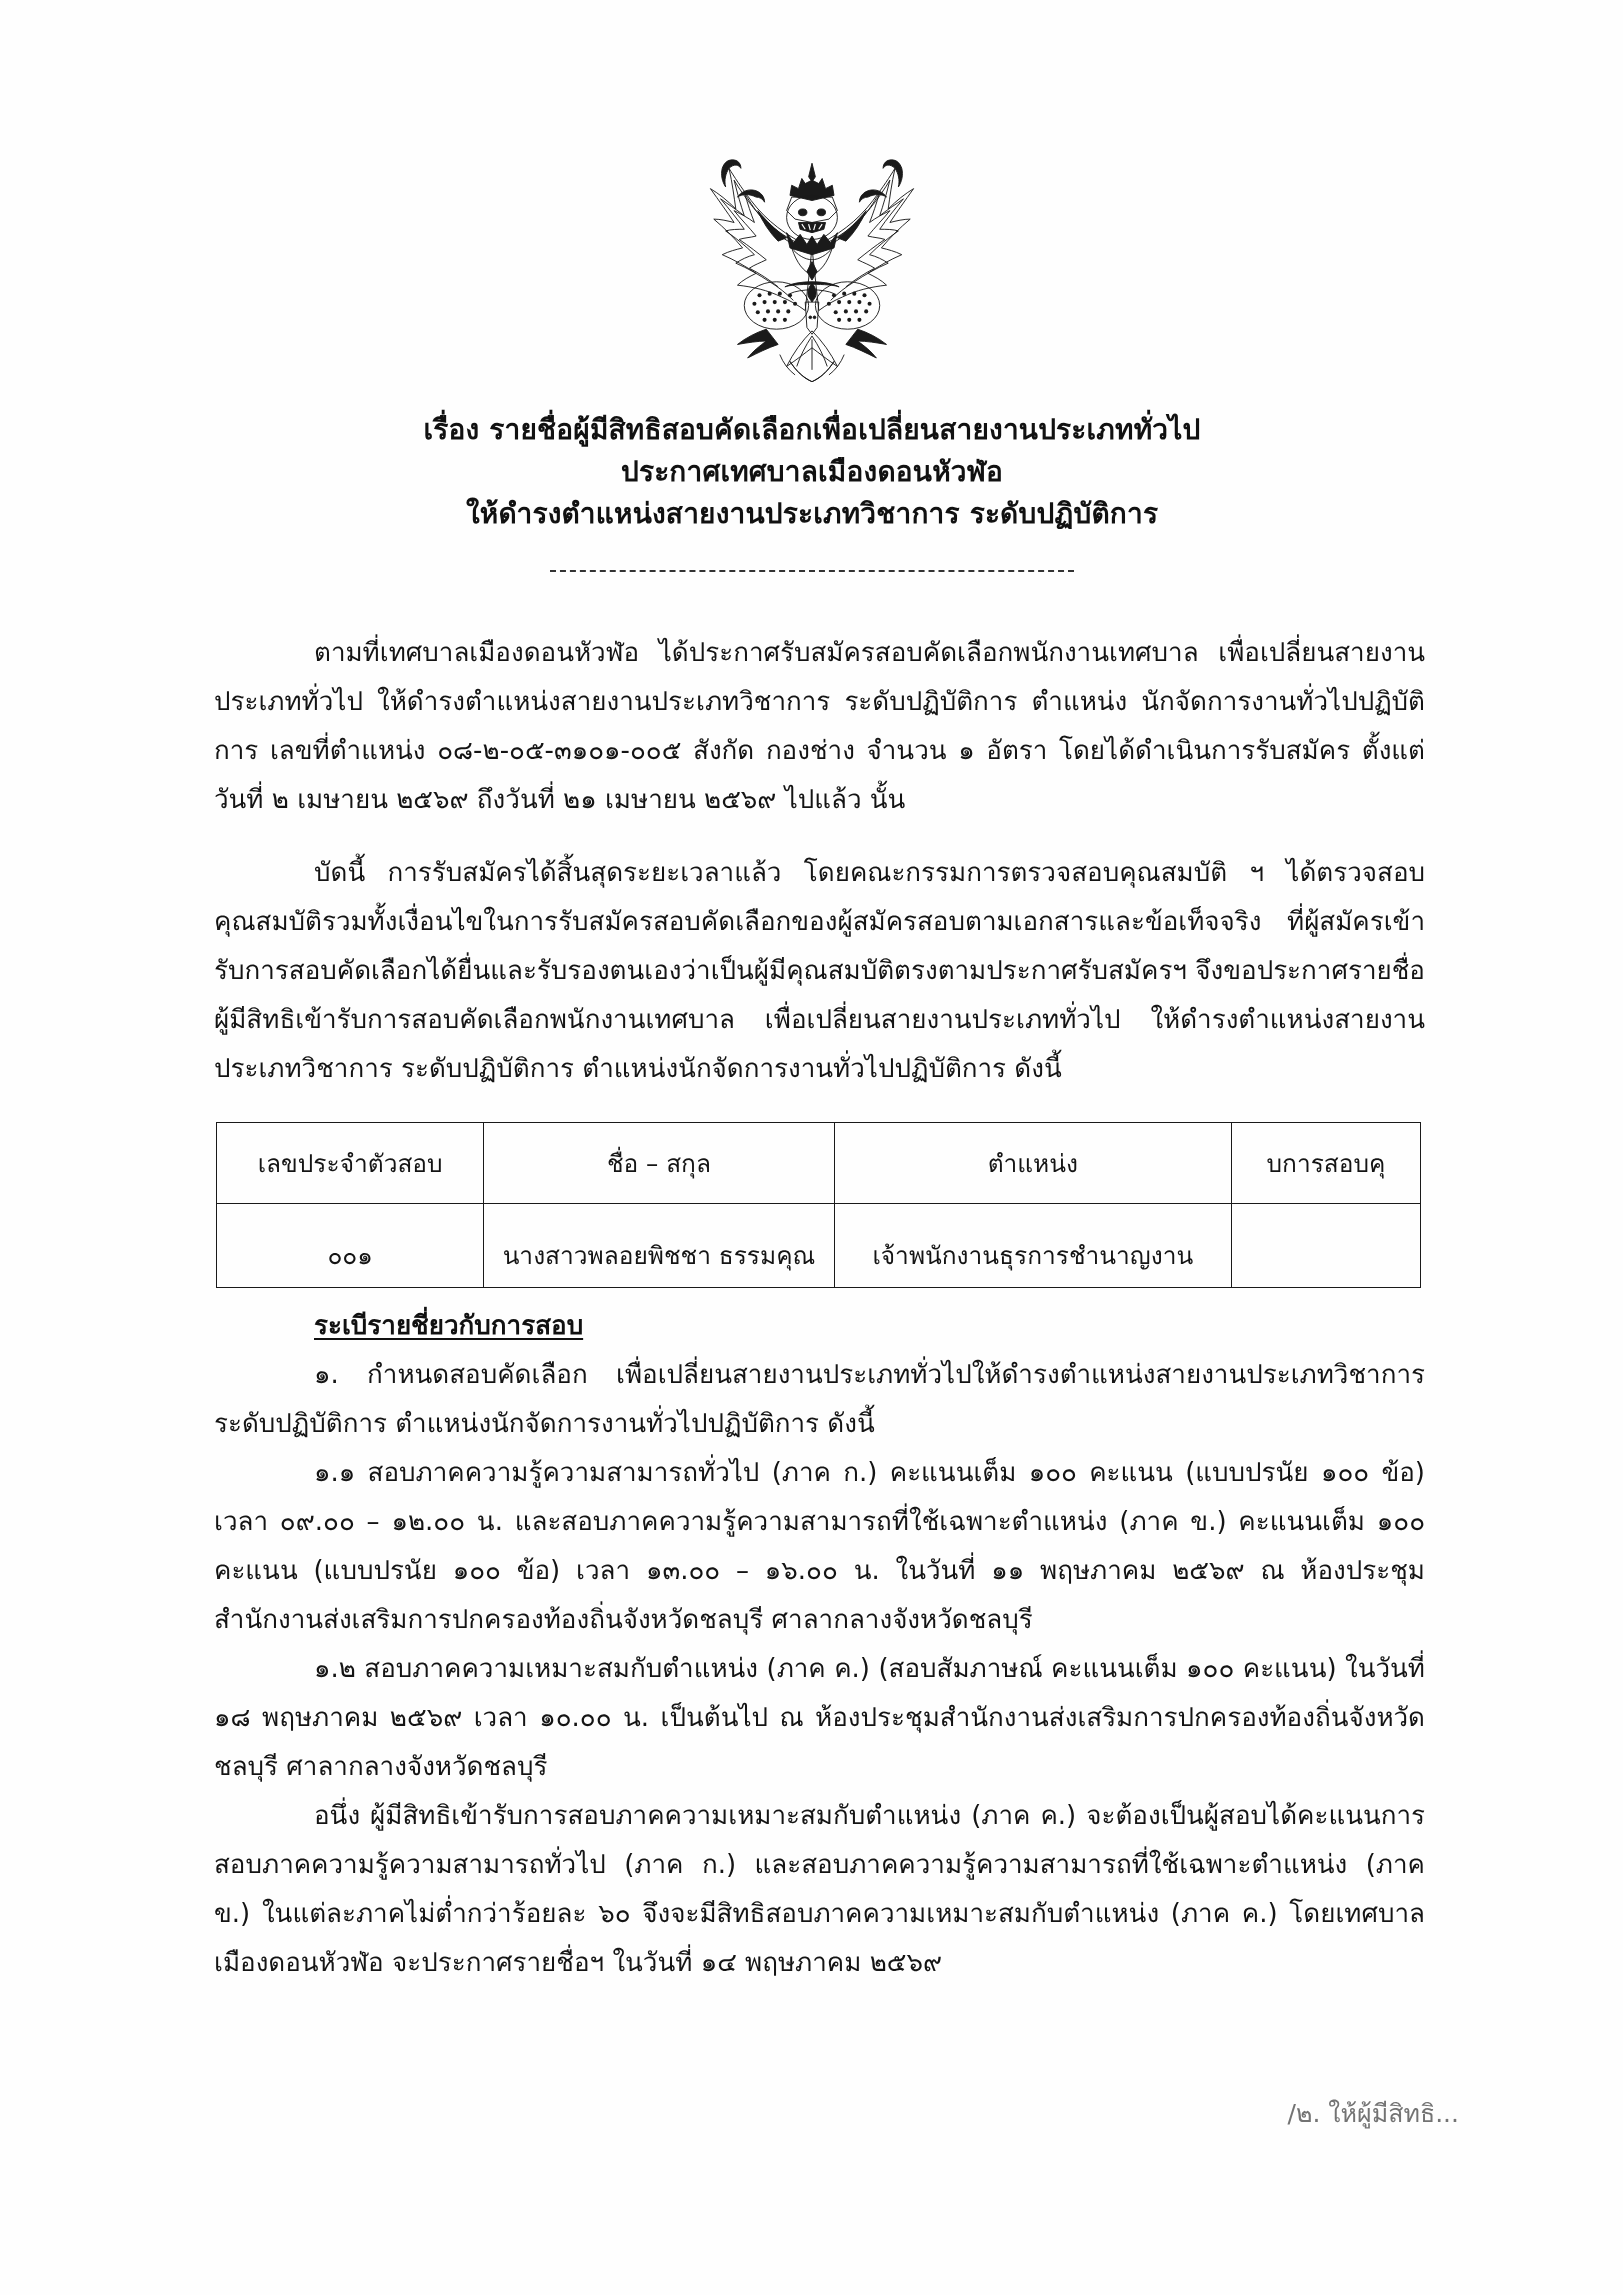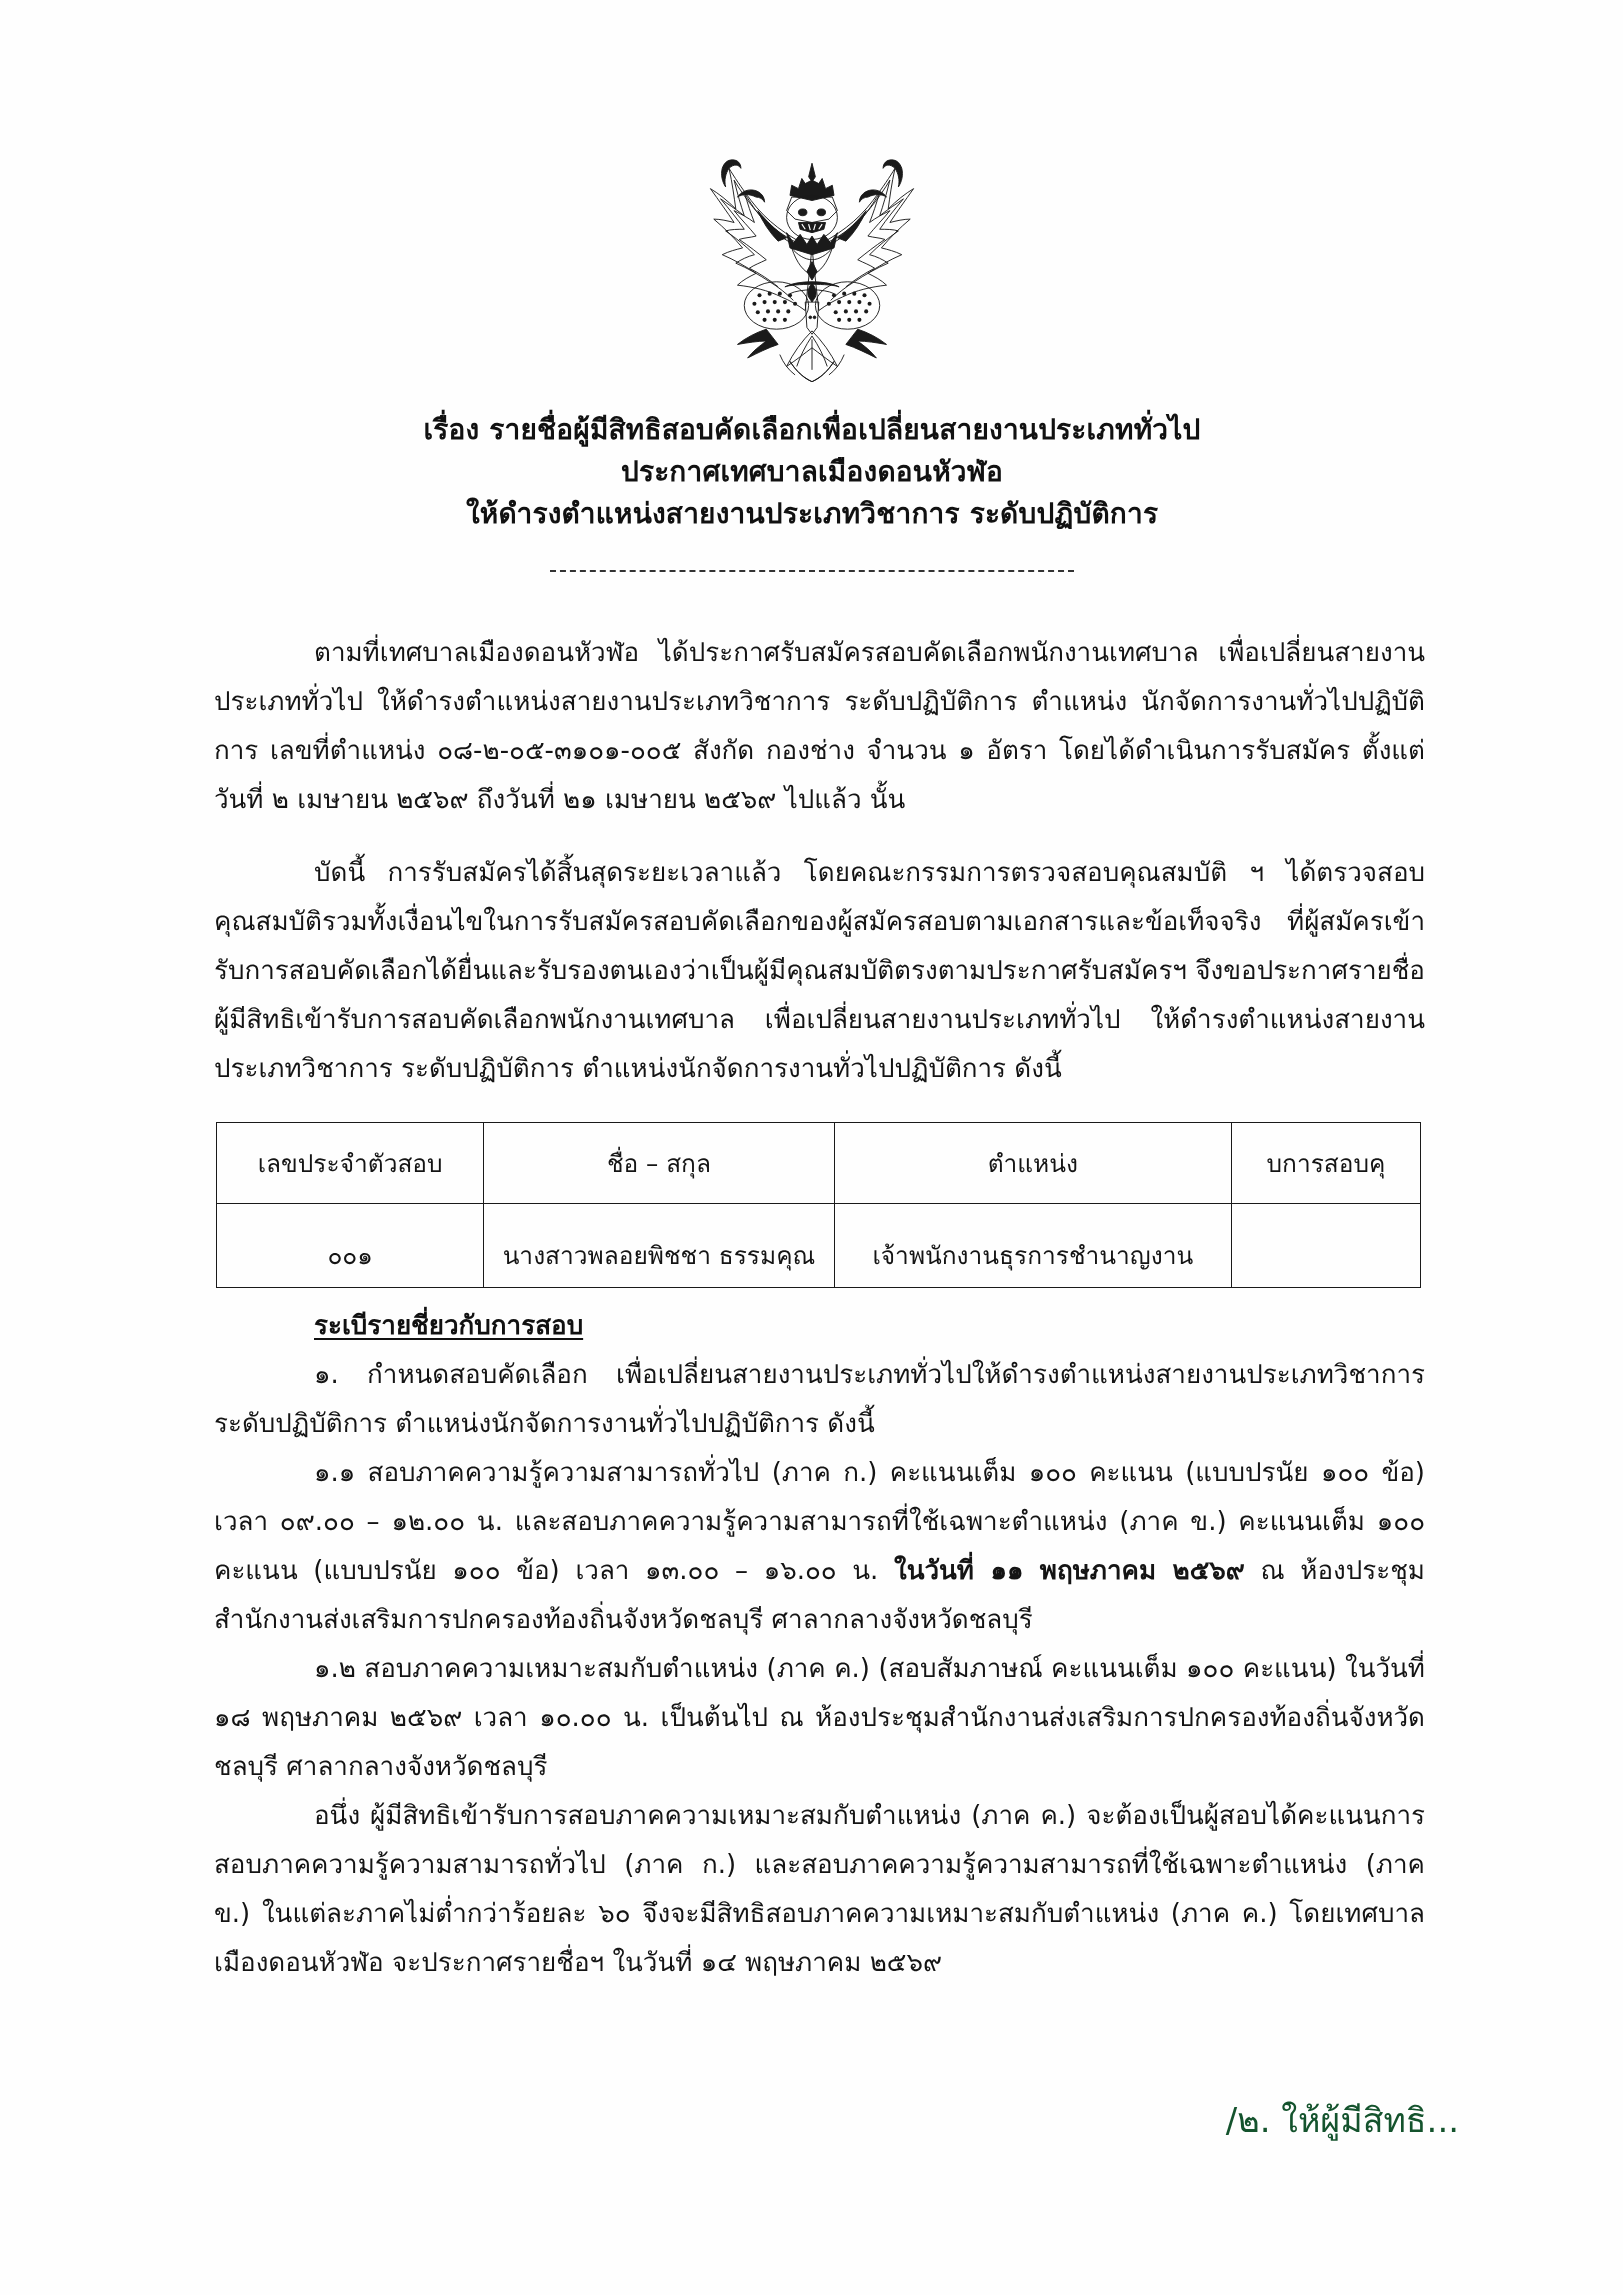--- a/index.html
+++ b/index.html
@@ -84,21 +84,21 @@
   p.par {
     margin: 0 0 0 0;
     font-size: 26px;
     line-height: 49px;
     text-align: justify;
     text-justify: inter-character;
     color: #141414;
     text-indent: 100px;
   }
   p.gap { margin-top: 24px; }
-  .b { font-weight: bold; }
+  .b { font-weight: normal; }
 
   
   .table-wrap {
     position: absolute;
     left: 216px;
     top: 1122px;
     width: 1205px;
   }
   table.applicants {
     width: 100%;
@@ -143,22 +143,22 @@
     margin-left: 100px;
     margin-bottom: 5px;
     color: #111;
   }
 
   
   .footer-note {
     position: absolute;
     right: 165px;
     top: 2093px;
-    font-size: 34px;
-    color: #14532d;
+    font-size: 25px;
+    color: #737373;
   }
 </style>
 </head>
 <body>
 
 <div class="page">
   <div class="sheet">
 
     <div class="emblem-wrap">
       <svg class="emblem" viewBox="0 0 300 300">

